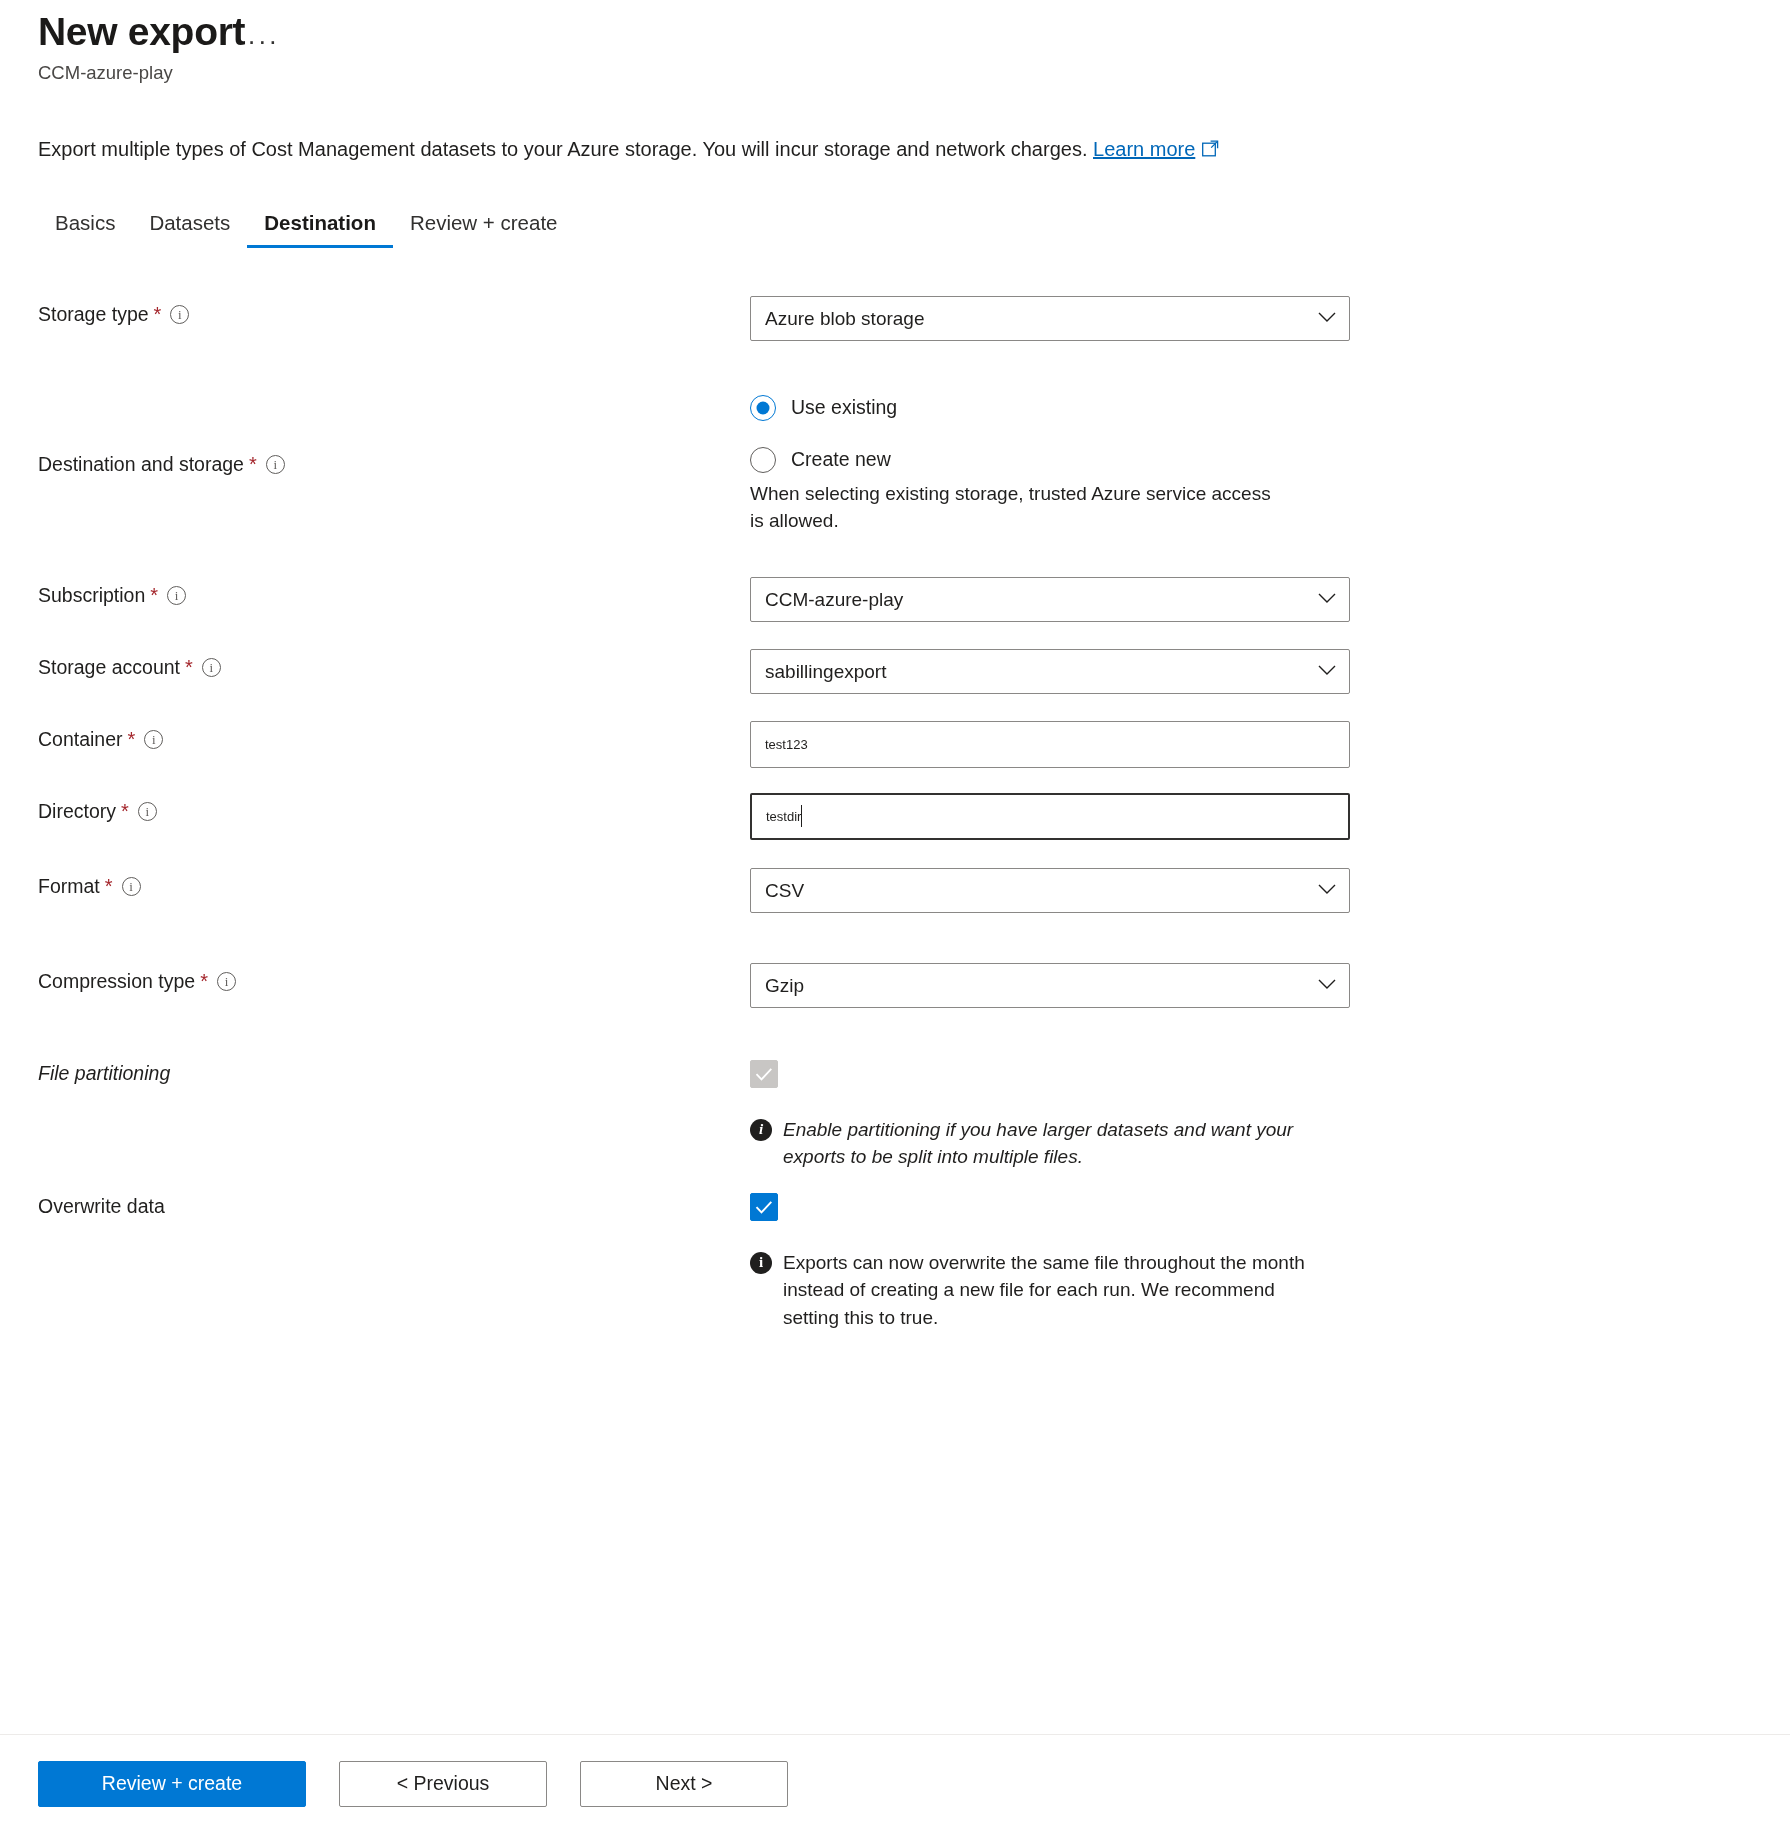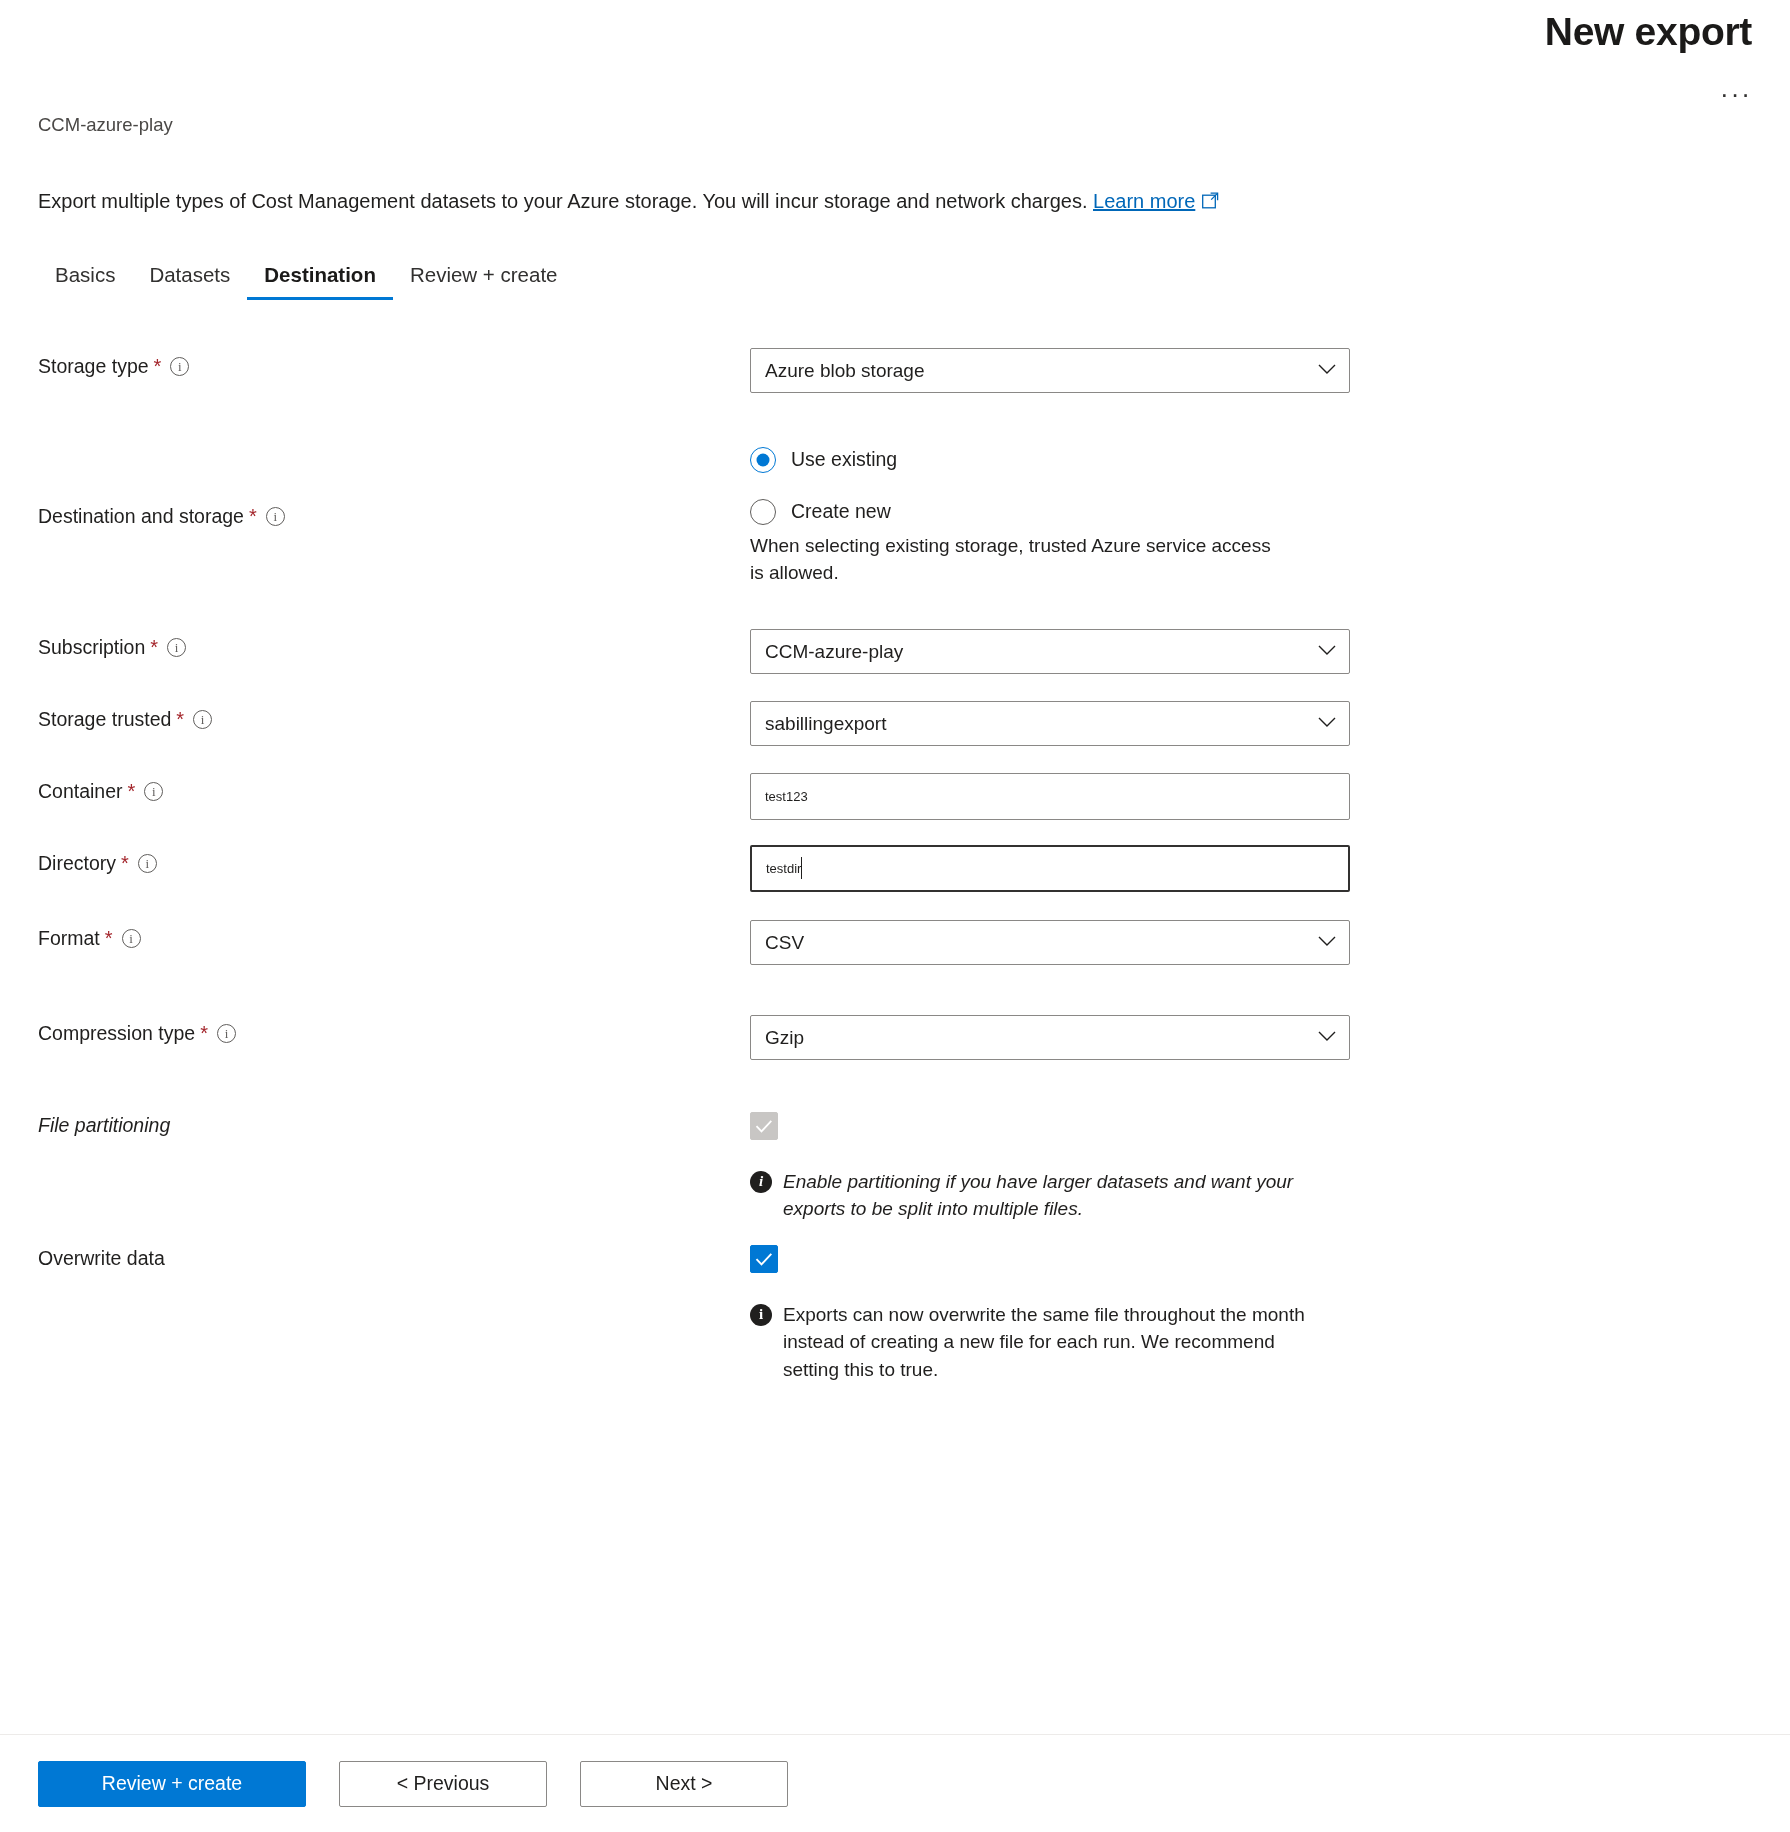--- a/index.html
+++ b/index.html
@@ -21,23 +21,22 @@
     position: relative;
     height: 100%;
   }
 
   
   .header {
     padding-top: 10px;
   }
   .title-row {
     display: flex;
-    align-items: flex-end;
-    gap: 8px;
-    flex-direction: column;
+    align-items: flex-start;
+    gap: 2px;
   }
   .page-title {
     font-size: 39px;
     font-weight: 600;
     letter-spacing: -0.3px;
     line-height: 1.15;
     margin: 0;
     color: #1b1a19;
   }
   .ellipsis-btn {
@@ -401,21 +400,21 @@
           </select>
           <span class="chev"><svg width="18" height="11" viewBox="0 0 18 11">
                 <path d="M1 1l8 8 8-8" fill="none" stroke="#201f1e" stroke-width="1.4"></path>
               </svg></span>
         </div>
       </div>
     </div>
 
     <div class="row" style="margin-bottom:27px;">
       <div class="label-cell">
-        <span>Storage trusted</span>
+        <span>Storage account</span>
         <span class="req">*</span>
         <span class="info-icon">i</span>
       </div>
       <div class="control-cell">
         <div class="select-wrap">
           <select class="field">
             <option>sabillingexport</option>
           </select>
           <span class="chev"><svg width="18" height="11" viewBox="0 0 18 11">
                 <path d="M1 1l8 8 8-8" fill="none" stroke="#201f1e" stroke-width="1.4"></path>

